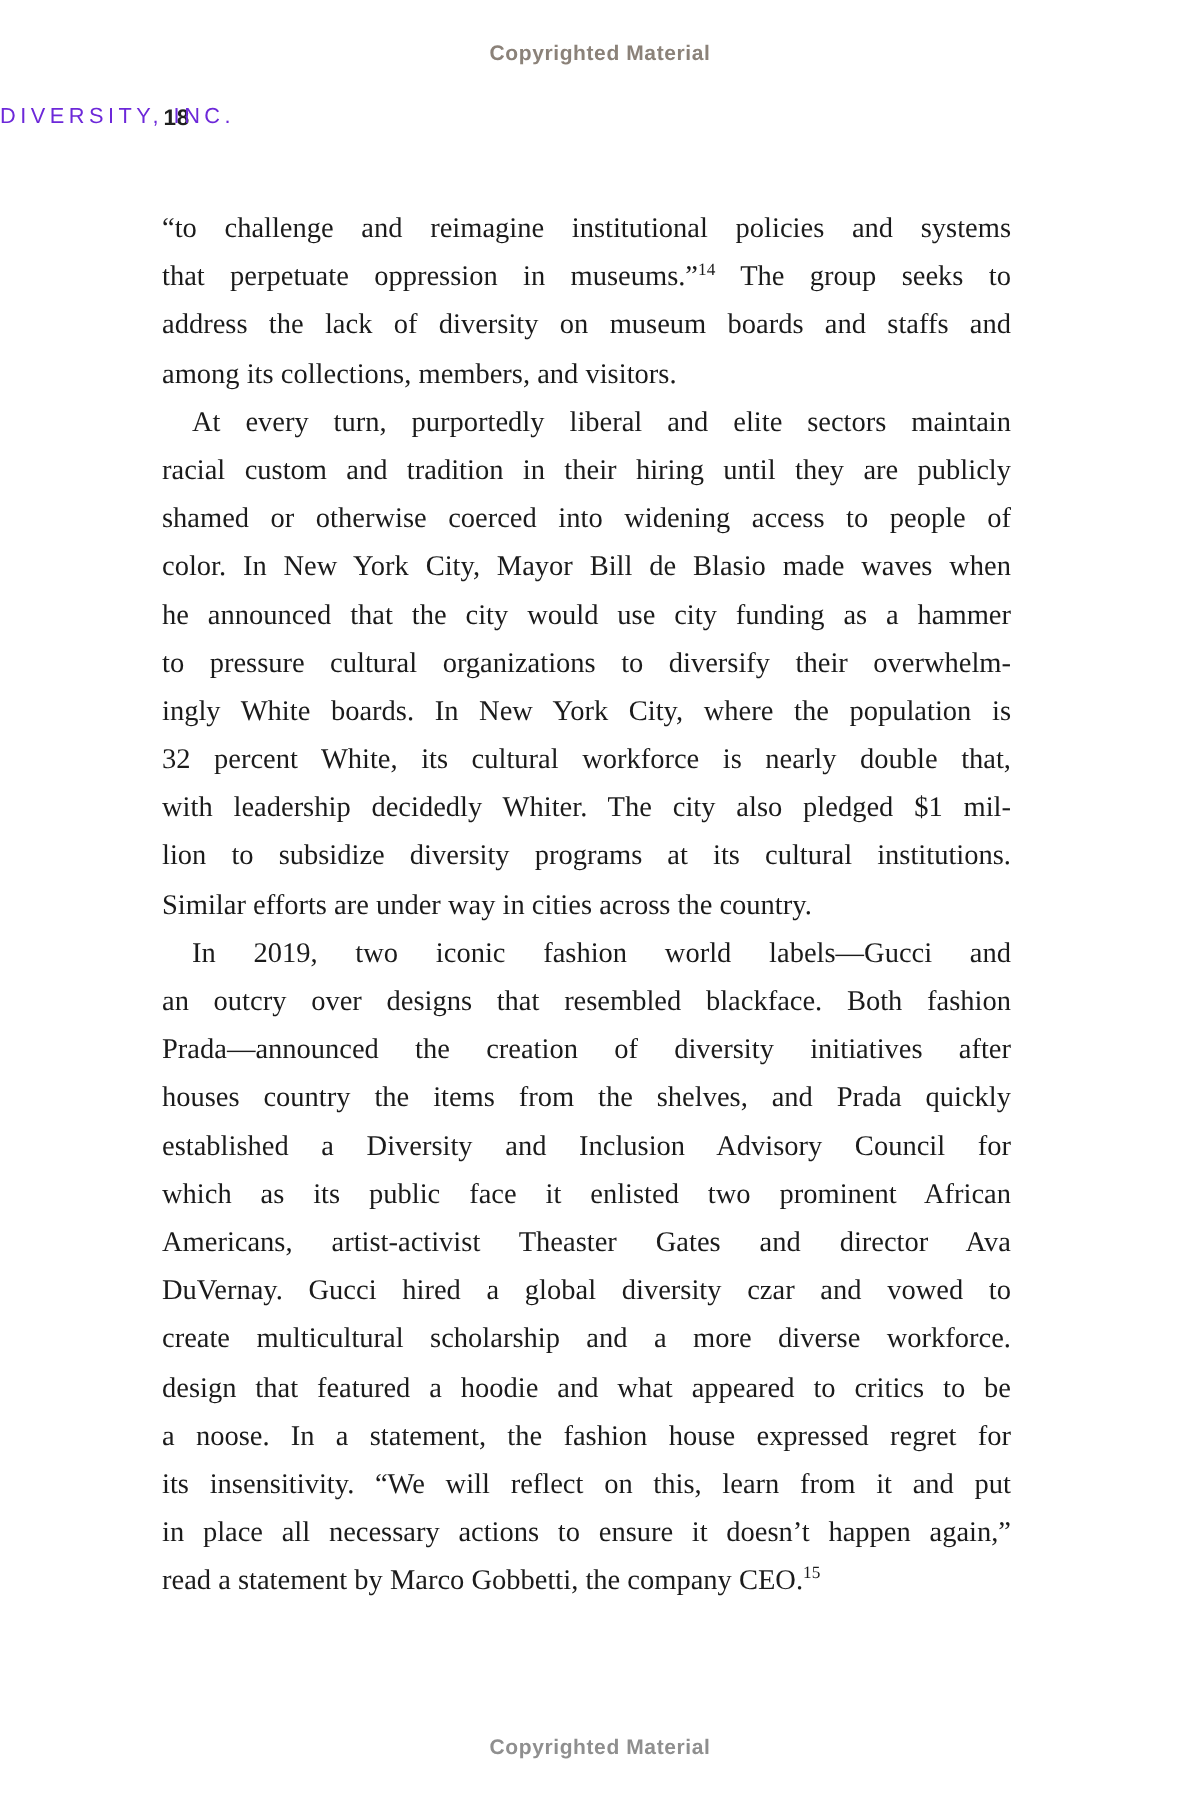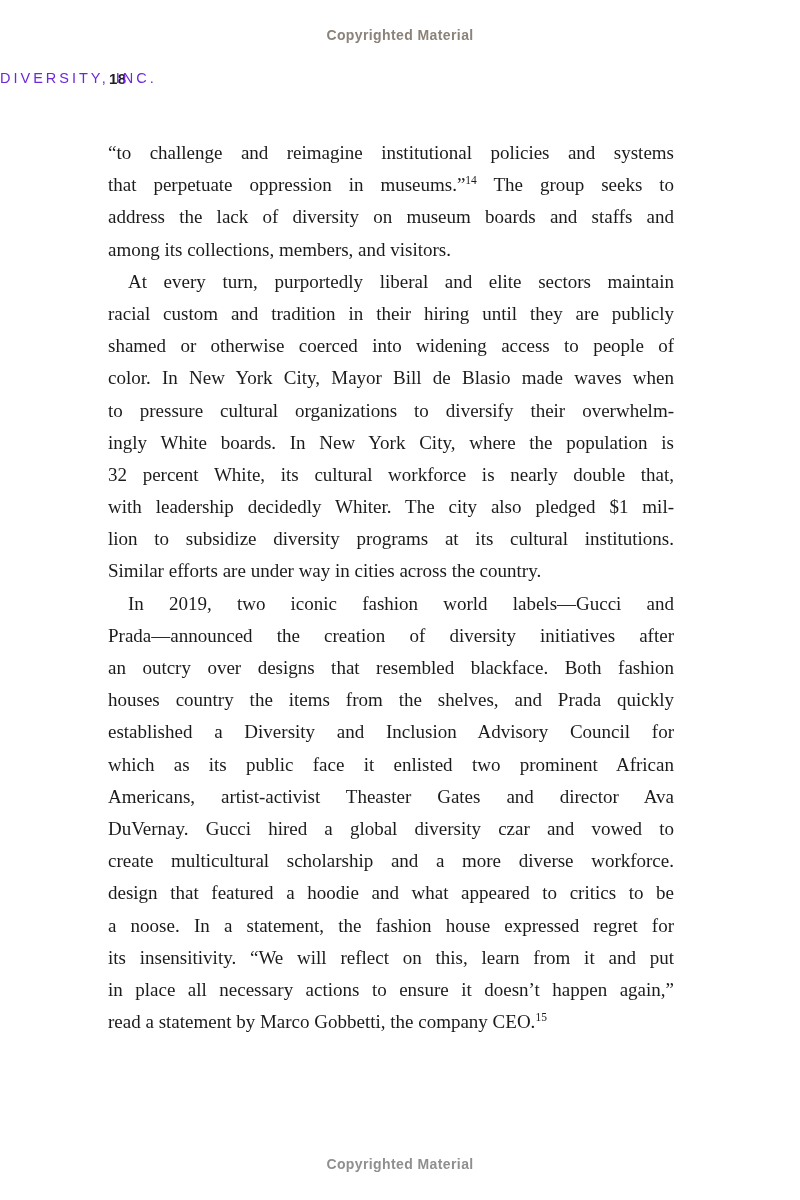--- a/index.html
+++ b/index.html
@@ -92,29 +92,30 @@
 
   <div class="bodytext" style="color: rgb(27, 27, 27); margin-top: 11px;">
       <div class="line just">“to challenge and reimagine institutional policies and systems</div>
       <div class="line just">that perpetuate oppression in museums.”<sup>14</sup> The group seeks to</div>
       <div class="line just">address the lack of diversity on museum boards and staffs and</div>
       <div class="line">among its collections, members, and visitors.</div>
       <div class="line just indent">At every turn, purportedly liberal and elite sectors maintain</div>
       <div class="line just">racial custom and tradition in their hiring until they are publicly</div>
       <div class="line just">shamed or otherwise coerced into widening access to people of</div>
       <div class="line just">color. In New York City, Mayor Bill de Blasio made waves when</div>
+      <div class="line just">he announced that the city would use city funding as a hammer</div>
       <div class="line just">to pressure cultural organizations to diversify their overwhelm-</div>
       <div class="line just">ingly White boards. In New York City, where the population is</div>
       <div class="line just">32 percent White, its cultural workforce is nearly double that,</div>
       <div class="line just">with leadership decidedly Whiter. The city also pledged $1 mil-</div>
       <div class="line just">lion to subsidize diversity programs at its cultural institutions.</div>
       <div class="line">Similar efforts are under way in cities across the country.</div>
       <div class="line just indent">In 2019, two iconic fashion world labels—Gucci and</div>
+      <div class="line just">an outcry over designs that resembled blackface. Both fashion</div>
       <div class="line just">Prada—announced the creation of diversity initiatives after</div>
-      <div class="line just">an outcry over designs that resembled blackface. Both fashion</div>
       <div class="line just">houses country the items from the shelves, and Prada quickly</div>
       <div class="line just">established a Diversity and Inclusion Advisory Council for</div>
       <div class="line just">which as its public face it enlisted two prominent African</div>
       <div class="line just">Americans, artist-activist Theaster Gates and director Ava</div>
       <div class="line just">DuVernay. Gucci hired a global diversity czar and vowed to</div>
       <div class="line just">create multicultural scholarship and a more diverse workforce.</div>
       <div class="line just">design that featured a hoodie and what appeared to critics to be</div>
       <div class="line just">a noose. In a statement, the fashion house expressed regret for</div>
       <div class="line just">its insensitivity. “We will reflect on this, learn from it and put</div>
       <div class="line just">in place all necessary actions to ensure it doesn’t happen again,”</div>

